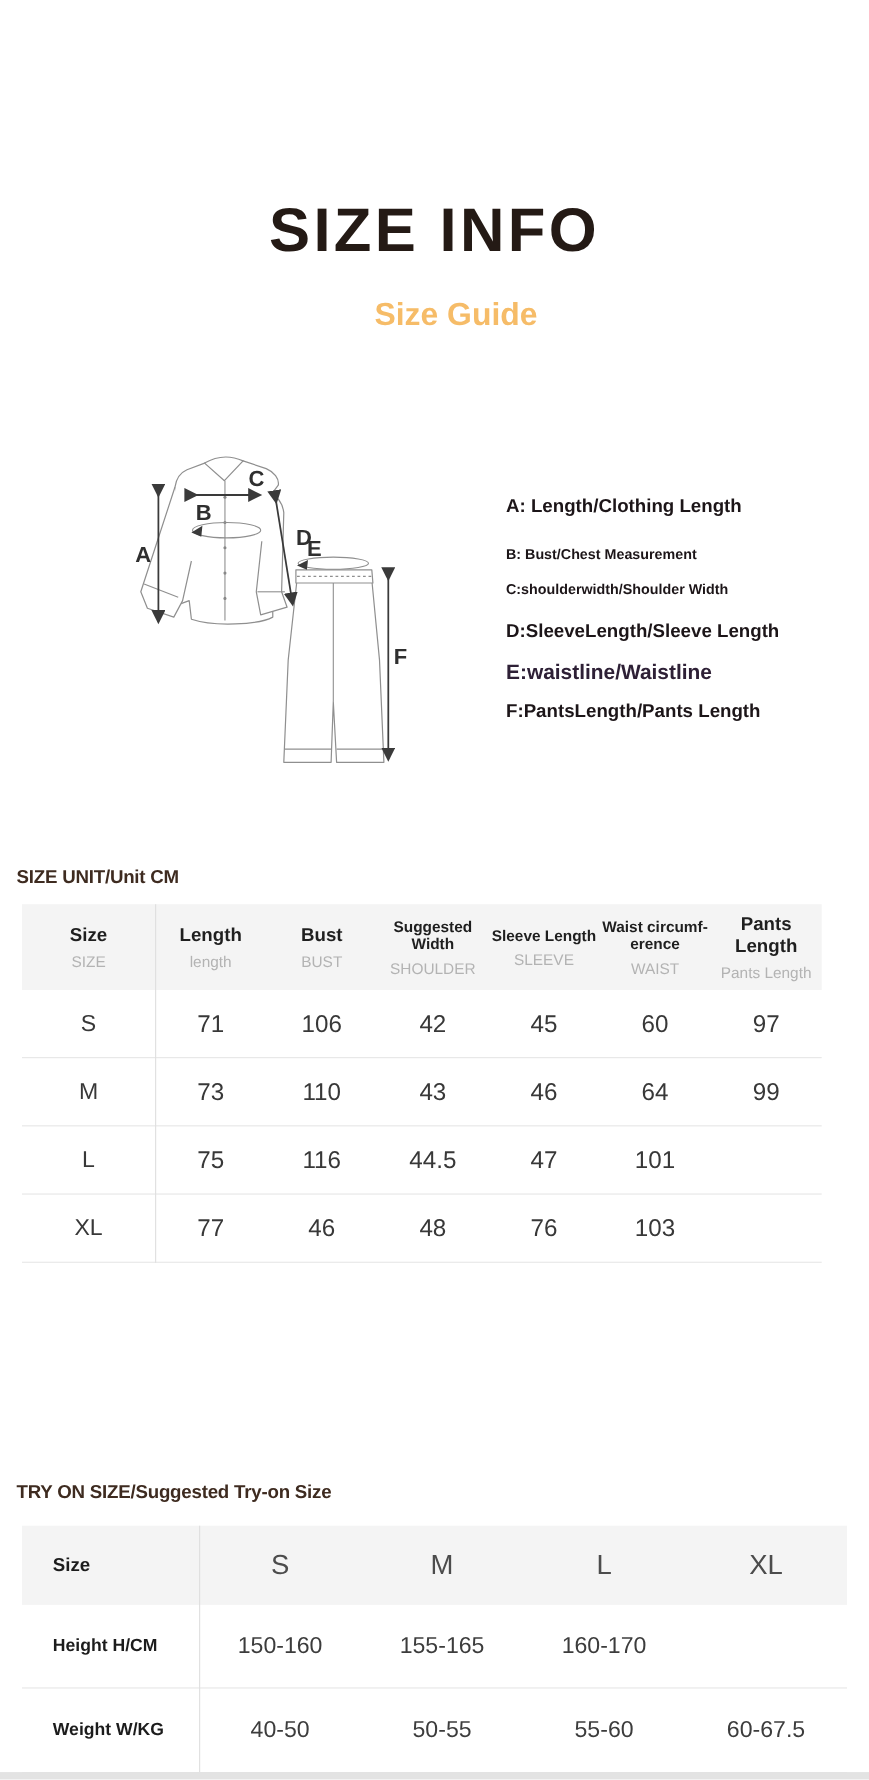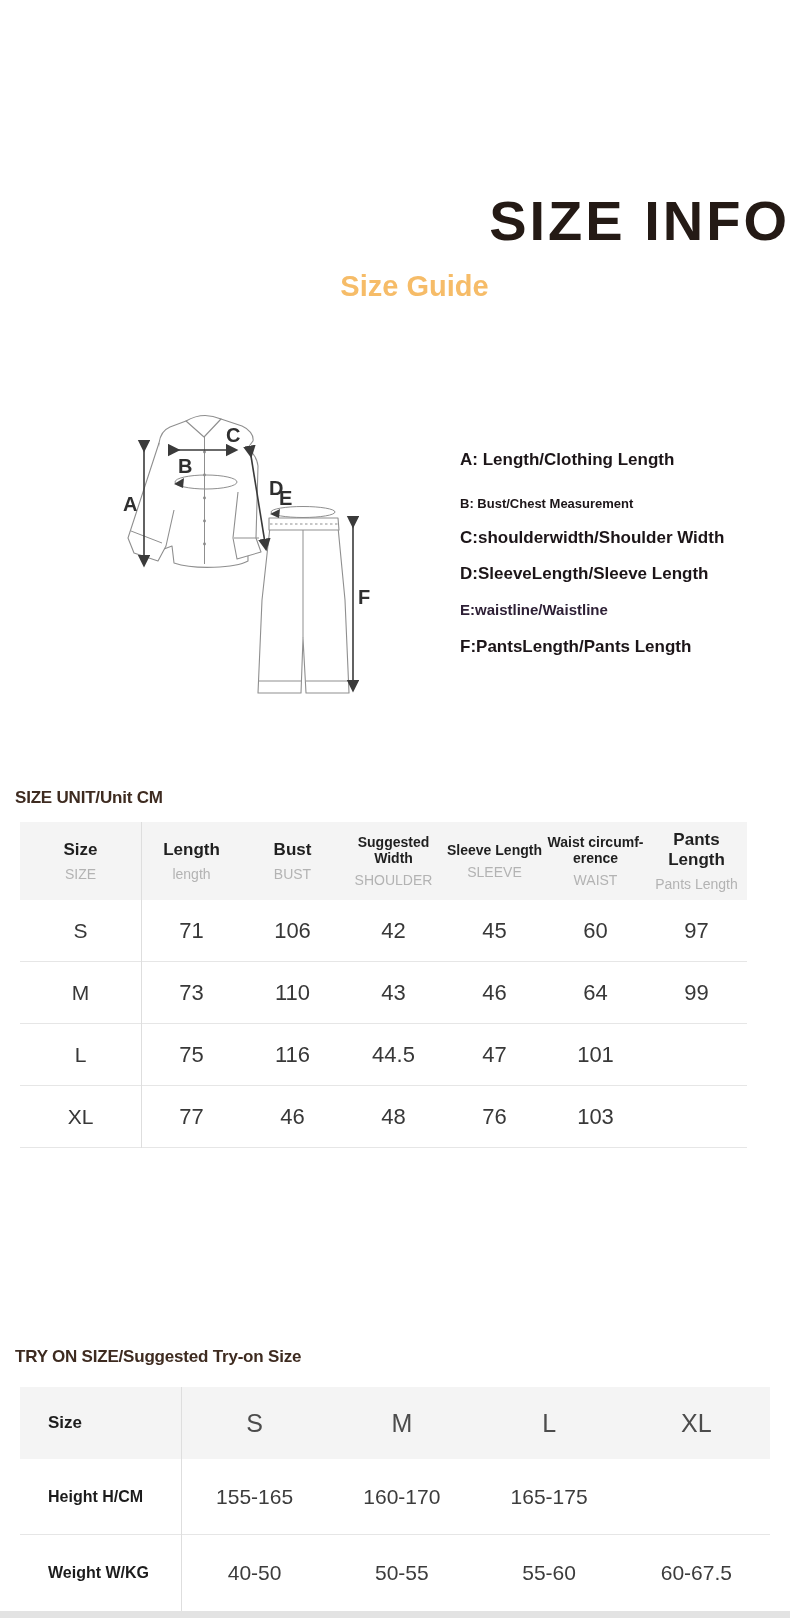--- a/index.html
+++ b/index.html
@@ -1,41 +1,41 @@
 <!DOCTYPE html>
 <html><head>
 <meta charset="utf-8">
 <style>
   * { margin:0; padding:0; box-sizing:border-box; }
   html,body { background:#ffffff; }
   body { font-family:"Liberation Sans", sans-serif; }
   .page { position:relative; width:790px; height:1618px; background:#fff; overflow:hidden; margin:0 auto; }
 
   
-  .title { position:absolute; top:188px; left:0; width:100%; text-align:right;
+  .title { position:absolute; top:176px; left:0; width:100%; text-align:center;
            font-size:56px; font-weight:700; letter-spacing:3px; color:#241a15; }
   .subtitle { position:absolute; top:270px; left:0; width:100%; text-align:center;
               font-size:29px; font-weight:700; color:#f6bc68;padding-left:39px; }
 
   
   .diagram { position:absolute; left:100px; top:400px; width:330px; height:300px; }
   .diagram svg { width:100%; height:100%; display:block; }
   .garment { fill:#ffffff; stroke:#8f8f8f; stroke-width:1.1; stroke-linejoin:round; }
   .thinline { fill:none; stroke:#8f8f8f; stroke-width:1; }
   .measure { stroke:#3a3a3a; stroke-width:1.6; fill:none; }
   .mhead { fill:#3a3a3a; }
   .mlabel { font-family:"Liberation Sans",sans-serif; font-size:20px; font-weight:600; fill:#2f2f2f; }
 
   
   .legend-item { position:absolute; left:460px; font-weight:700; color:#1c1518; white-space:nowrap; }
   .leg-a { top:450px; font-size:17px; }
   .leg-b { top:496px; font-size:13px; }
-  .leg-c { top:528px; font-size:17px; }
+  .leg-c { top:528px; font-size:13px; }
   .leg-d { top:564px; font-size:17px; }
-  .leg-e { top:601px; font-size:15px; color:#2e2036; }
+  .leg-e { top:601px; font-size:19px; color:#2e2036; }
   .leg-f { top:637px; font-size:17px; }
 
   
   .sec-heading { position:absolute; left:15px; font-size:17px; font-weight:700; color:#3e2b20; letter-spacing:-0.2px; }
   .h-sizeunit { top:788px; }
   .h-tryon { top:1347px; }
 
   
   .t1 { position:absolute; left:20px; top:822px; width:727px; }
   .t1-grid { display:grid; grid-template-columns:121px repeat(6,1fr); }
@@ -215,23 +215,23 @@
     <div class="t2-vline"></div>
     <div class="t2-grid t2-header">
       <div class="corner">Size</div>
       <div class="hval">S</div>
       <div class="hval">M</div>
       <div class="hval">L</div>
       <div class="hval">XL</div>
     </div>
     <div class="t2-grid t2-row">
       <div class="rlabel">Height H/CM</div>
+      <div class="val">150-160</div>
       <div class="val">155-165</div>
       <div class="val">160-170</div>
-      <div class="val">165-175</div>
     </div>
     <div class="t2-grid t2-row">
       <div class="rlabel">Weight W/KG</div>
       <div class="val">40-50</div>
       <div class="val">50-55</div>
       <div class="val">55-60</div>
       <div class="val">60-67.5</div>
     </div>
   </div>
 

